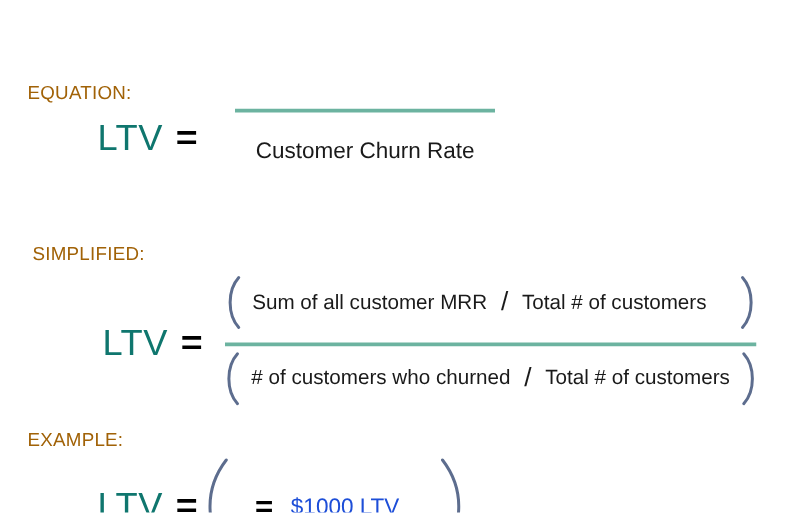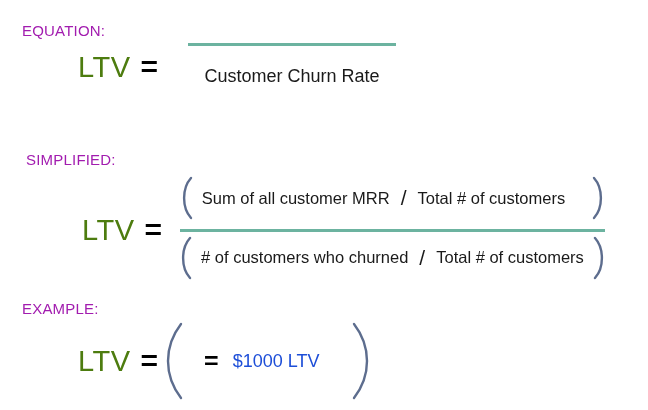--- a/index.html
+++ b/index.html
@@ -16,35 +16,36 @@
     overflow: hidden;
     -webkit-font-smoothing: antialiased;
   }
 
   .block { position: absolute; }
 
   .section-label {
     font-size: 15px;
     font-weight: 400;
     letter-spacing: 0.2px;
-    color: #a21caf;
+    color: #a16207;
     white-space: nowrap;
+    margin-top: 44px;
   }
 
   .formula-row {
     display: flex;
     align-items: center;
     white-space: nowrap;
   }
 
   .ltv {
     font-size: 29px;
     font-weight: 300;
     letter-spacing: 0.5px;
-    color: #4d7c0f;
+    color: #0f766e;
     line-height: 1;
   }
 
   .eq {
     font-size: 30px;
     font-weight: 700;
     color: #000000;
     line-height: 1;
     margin: 0 6px 0 10px;
     transform: scaleY(0.92);

